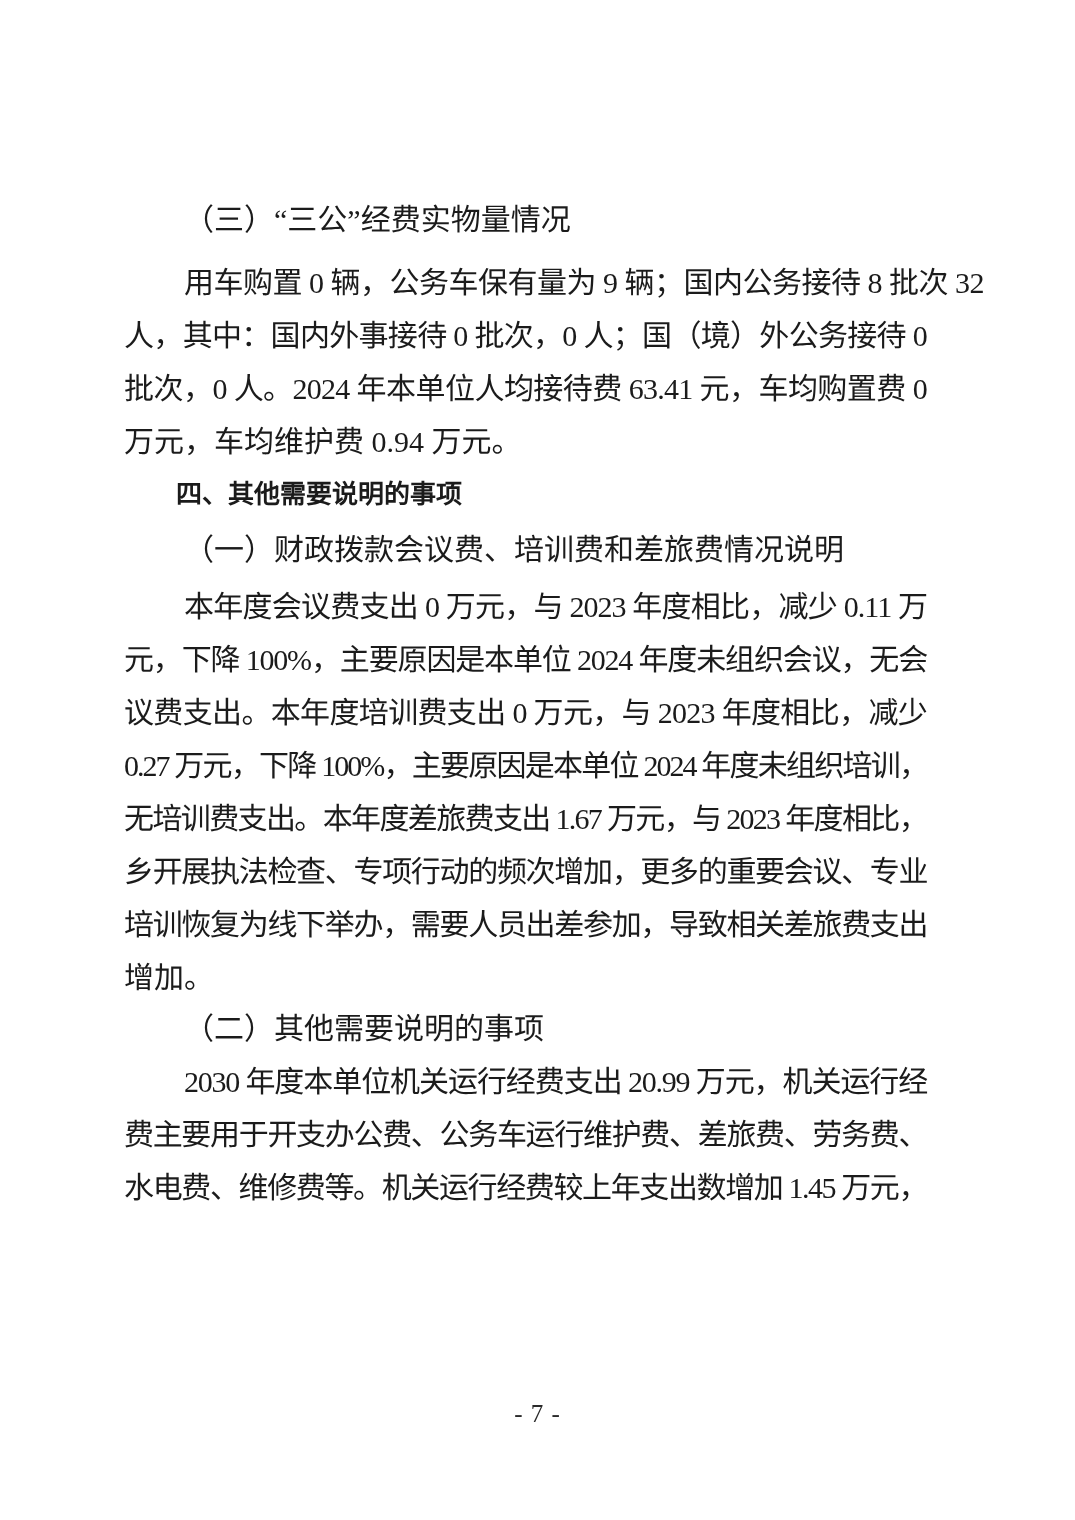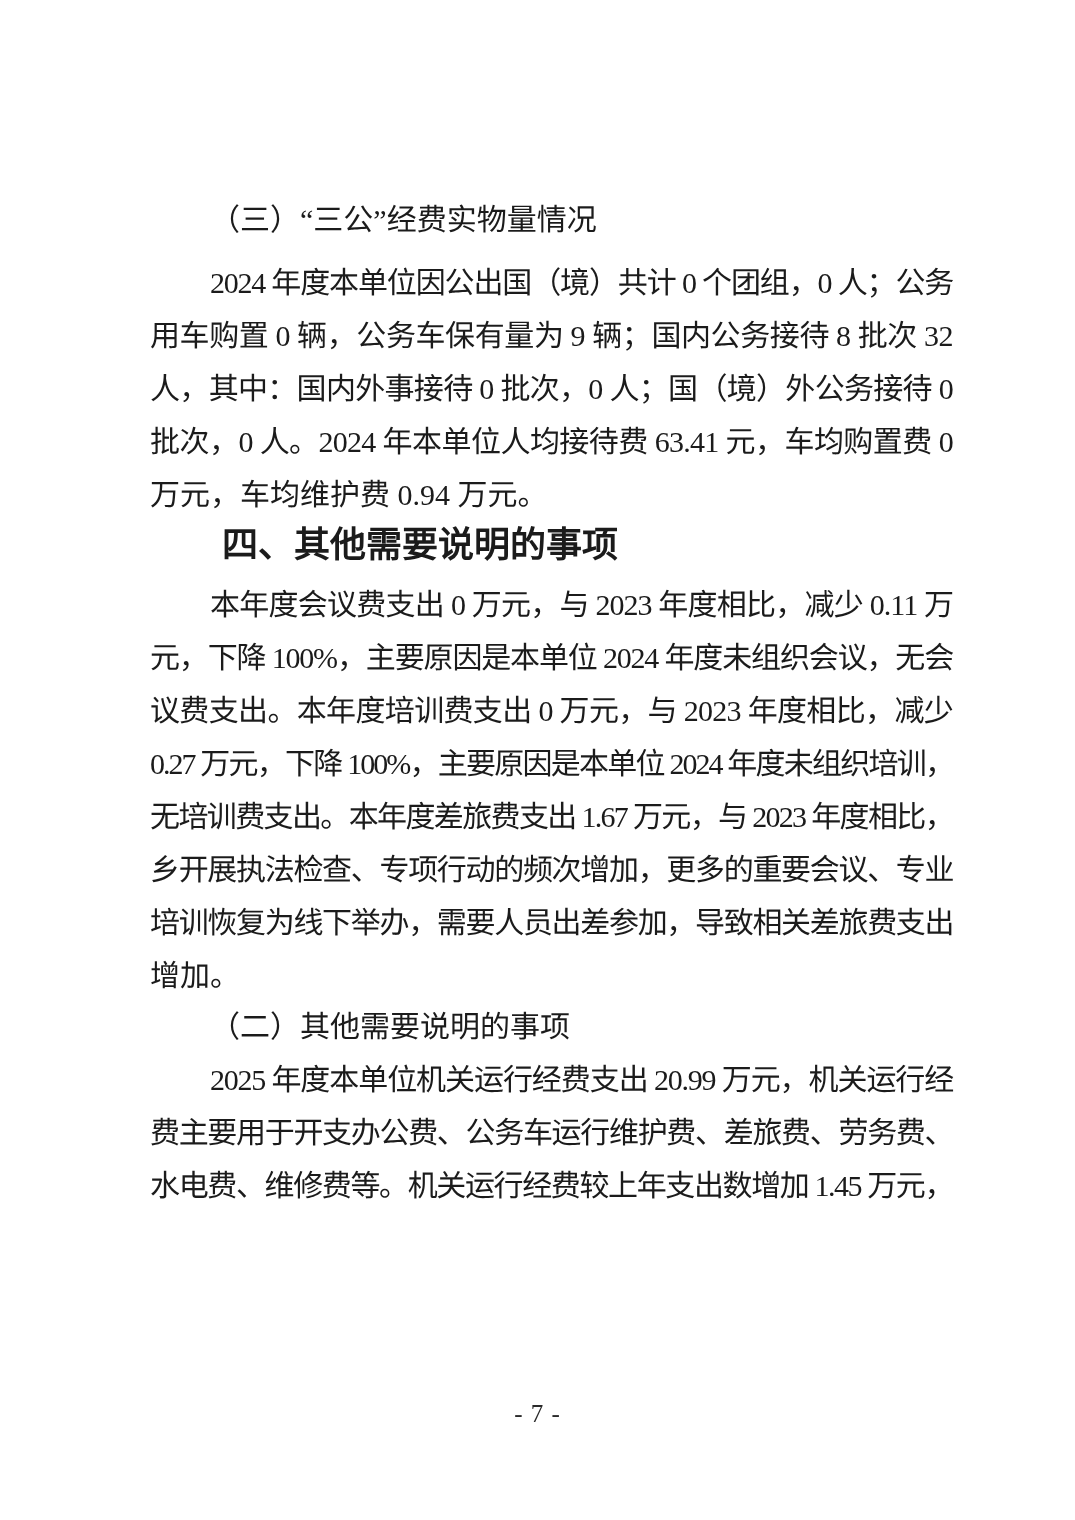--- a/index.html
+++ b/index.html
@@ -11,40 +11,40 @@
     position: relative;
     width: 1075px;
     height: 1520px;
     background: #ffffff;
     color: #1b1b1b;
     font-family: "Liberation Serif", "DejaVu Serif", serif;
     overflow: hidden;
   }
   .content {
     position: absolute;
-    left: 150px;
+    left: 124px;
     top: 193px;
     width: 803px;
   }
   .heading, .line {
     font-size: 30px;
     line-height: 53px;
     white-space: nowrap;
   }
   .heading {
     text-indent: 2em;
   }
   .heading-kaiti {
     font-family: "Liberation Serif", "DejaVu Serif", serif;
     font-weight: 500;
   }
   .heading-bold {
-    font-family: Liberation Mono, monospace;
+    font-family: Liberation Sans, sans-serif;
     font-weight: 700;
-    font-size: 36px;
+    font-size: 26px;
   }
   .paragraph .line {
     text-align: justify;
     text-align-last: justify;
   }
   .paragraph .line:first-child {
     text-indent: 2em;
   }
   .paragraph[data-last-align="left"] .line:last-child {
     text-align-last: left;
@@ -70,45 +70,45 @@
 </style>
 </head>
 <body>
 
 <div class="page">
   <div class="content">
 
     <div class="heading heading-kaiti" id="heading-three-public">（三）“三公”经费实物量情况</div>
 
     <div class="paragraph" id="para-three-public" data-last-align="left">
-        <div class="line" style="letter-spacing: -1.25px;">2024 年度本单位因公出国（境）共计 0 个团组，0 人；公务</div>
         <div class="line" style="letter-spacing: -0.5px;">用车购置 0 辆，公务车保有量为 9 辆；国内公务接待 8 批次 32</div>
         <div class="line" style="letter-spacing: -0.75px;">人，其中：国内外事接待 0 批次，0 人；国（境）外公务接待 0</div>
         <div class="line" style="letter-spacing: -0.75px;">批次，0 人。2024 年本单位人均接待费 63.41 元，车均购置费 0</div>
         <div class="line">万元，车均维护费 0.94 万元。</div>
       </div>
 
     <div class="heading heading-bold" id="heading-four">四、其他需要说明的事项</div>
 
+    <div class="heading heading-kaiti" id="heading-sub-one">（一）财政拨款会议费、培训费和差旅费情况说明</div>
 
     <div class="paragraph" id="para-fees" data-last-align="left">
         <div class="line" style="letter-spacing: -1px;">本年度会议费支出 0 万元，与 2023 年度相比，减少 0.11 万</div>
         <div class="line" style="letter-spacing: -1.25px;">元，下降 100%，主要原因是本单位 2024 年度未组织会议，无会</div>
         <div class="line" style="letter-spacing: -0.75px;">议费支出。本年度培训费支出 0 万元，与 2023 年度相比，减少</div>
         <div class="line" style="letter-spacing: -2px;">0.27 万元，下降 100%，主要原因是本单位 2024 年度未组织培训，</div>
         <div class="line" style="letter-spacing: -1.75px;">无培训费支出。本年度差旅费支出 1.67 万元，与 2023 年度相比，</div>
         <div class="line" style="letter-spacing: -1.5px;">乡开展执法检查、专项行动的频次增加，更多的重要会议、专业</div>
         <div class="line" style="letter-spacing: -1.5px;">培训恢复为线下举办，需要人员出差参加，导致相关差旅费支出</div>
         <div class="line">增加。</div>
       </div>
 
     <div class="heading heading-kaiti" id="heading-sub-two">（二）其他需要说明的事项</div>
 
     <div class="paragraph" id="para-operating" data-last-align="justify">
-        <div class="line" style="letter-spacing: -1.25px;">2025 年度本单位机关运行经费支出 20.99 万元，机关运行经</div>
+        <div class="line" style="letter-spacing: -1.25px;">2030 年度本单位机关运行经费支出 20.99 万元，机关运行经</div>
         <div class="line" style="letter-spacing: -1.5px;">费主要用于开支办公费、公务车运行维护费、差旅费、劳务费、</div>
         <div class="line" style="letter-spacing: -1.5px;">水电费、维修费等。机关运行经费较上年支出数增加 1.45 万元，</div>
       </div>
 
   </div>
 
   <div class="page-footer">- 7 -</div>
 </div>
 
 </body></html>

